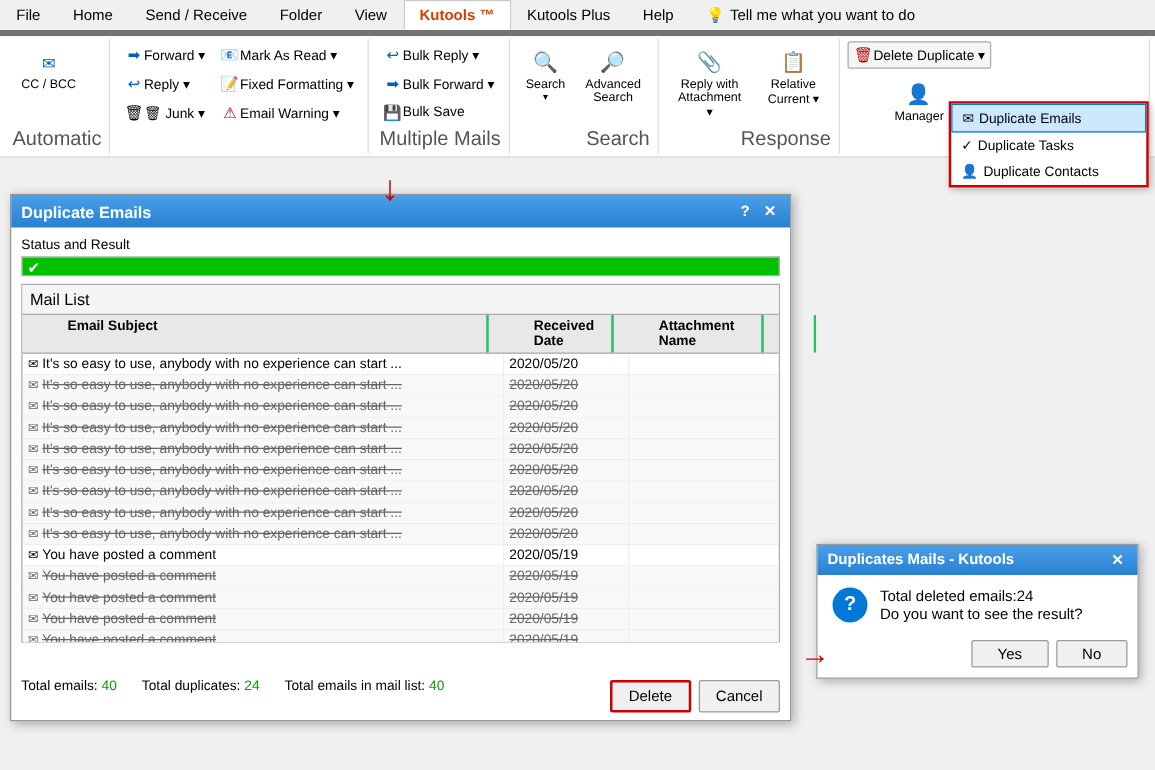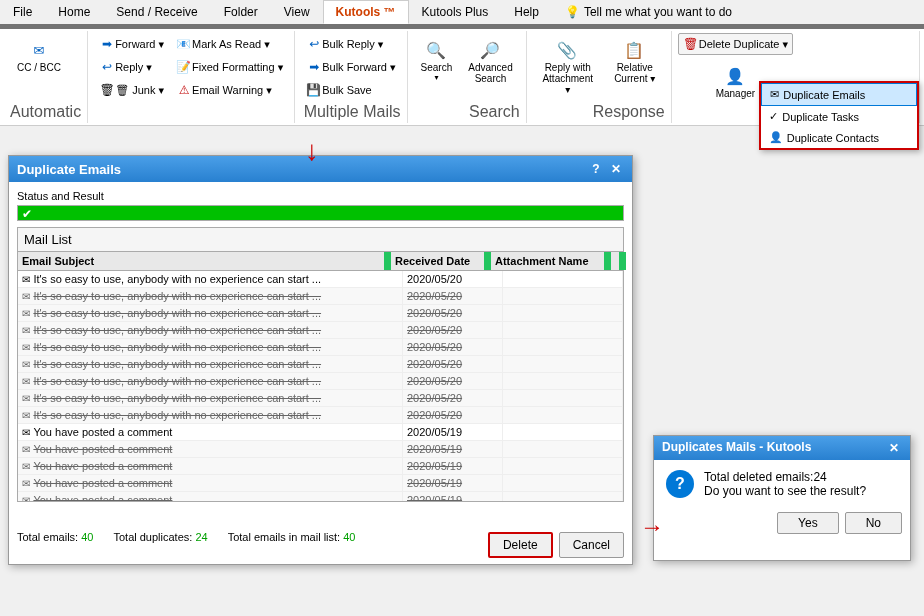--- a/index.html
+++ b/index.html
@@ -38,21 +38,21 @@
 
     .status-section { margin-bottom: 6px; }
     .status-label { font-size: 11px; margin-bottom: 3px; }
     .progress-bar-outer { height: 16px; background: #e0e0e0; border: 1px solid #aaa; position: relative; }
     .progress-bar-inner { height: 100%; background: #00c000; width: 100%; }
     .check-icon { position: absolute; left: 4px; top: 0; height: 16px; display: flex; align-items: center; color: #fff; font-size: 12px; }
 
     .mail-list-section { border: 1px solid #aaa; }
     .mail-list-header { background: #f5f5f5; padding: 4px 6px; font-size: 13px; font-weight: normal; border-bottom: 1px solid #aaa; }
     .mail-list-table-header { display: grid; grid-template-columns: 1fr 100px 120px 12px; background: #e8e8e8; border-bottom: 1px solid #aaa; font-size: 11px; font-weight: bold; }
-    .mail-list-table-header > div { padding: 3px 4px; border-right: 7px solid #22c55e; }
+    .mail-list-table-header > div { padding: 3px 4px; border-right: 2px solid #22c55e; margin-left: 32px; }
     .mail-list-body { height: 230px; overflow-y: auto; }
     .mail-row { display: grid; grid-template-columns: 1fr 100px 120px; font-size: 11px; border-bottom: 1px solid #eee; }
     .mail-row > div { padding: 2px 4px; border-right: 1px solid #eee; overflow: hidden; text-overflow: ellipsis; white-space: nowrap; }
     .mail-row.strikethrough > div { text-decoration: line-through; color: #666; background: #f8f8f8; }
     .mail-row.normal > div { color: #000; }
     .mail-icon { display: inline-block; margin-right: 3px; font-size: 10px; }
 
     .dialog-footer { padding: 6px 8px; display: flex; justify-content: space-between; align-items: center; font-size: 11px; }
     .footer-stats { display: flex; gap: 20px; }
     .footer-buttons { display: flex; gap: 6px; }
@@ -63,21 +63,21 @@
     .mail-list-body::-webkit-scrollbar { width: 12px; }
     .mail-list-body::-webkit-scrollbar-track { background: #f0f0f0; }
     .mail-list-body::-webkit-scrollbar-thumb { background: #c0c0c0; }
 
     
     .info-dialog { position: absolute; top: 435px; left: 653px; width: 258px; background: #fff; border: 1px solid #999; box-shadow: 2px 2px 8px rgba(0,0,0,0.3); z-index: 20; }
     .info-dialog-title { background: linear-gradient(to bottom, #4a9fe8, #2880d0); color: #fff; padding: 4px 8px; font-size: 12px; font-weight: bold; display: flex; justify-content: space-between; }
     .info-dialog-body { padding: 10px 12px; display: flex; align-items: flex-start; gap: 10px; }
     .info-icon { width: 28px; height: 28px; border-radius: 50%; background: #0078d7; color: #fff; display: flex; align-items: center; justify-content: center; font-size: 16px; font-weight: bold; flex-shrink: 0; }
     .info-text { font-size: 12px; }
-    .info-buttons { display: flex; justify-content: flex-end; gap: 6px; padding: 4px 8px 26px; }
+    .info-buttons { display: flex; justify-content: flex-end; gap: 6px; padding: 4px 8px 8px; }
     .info-btn { padding: 3px 20px; font-size: 12px; cursor: pointer; border: 1px solid #999; background: #f0f0f0; border-radius: 2px; }
 
     
     .kutools-tab { background: #ff6600; color: #fff; font-weight: bold; }
     .ribbon-icon-orange { color: #e06000; }
     .ribbon-icon-blue { color: #0060c0; }
     .ribbon-icon-green { color: #008000; }
     .ribbon-icon-red { color: #c00000; }
   </style>
 </head>

